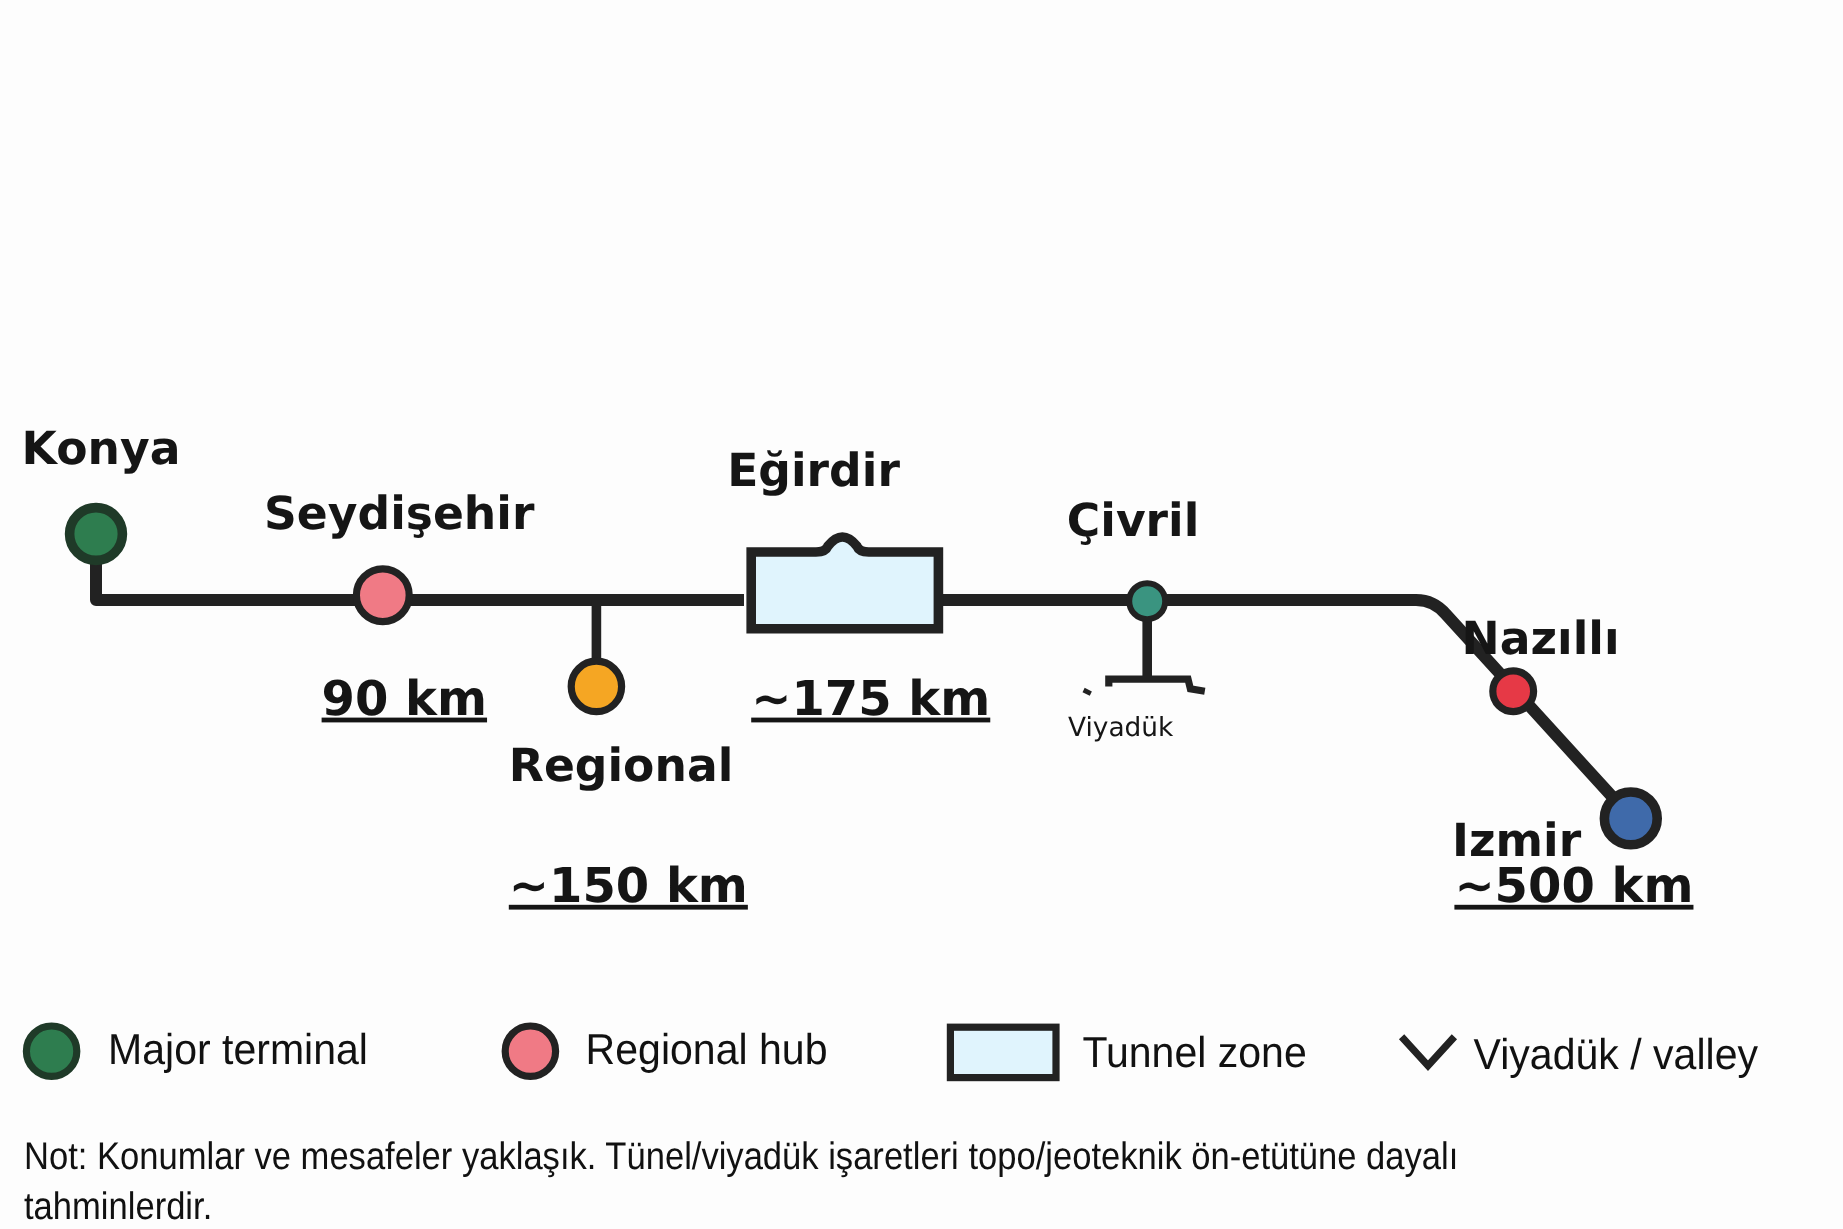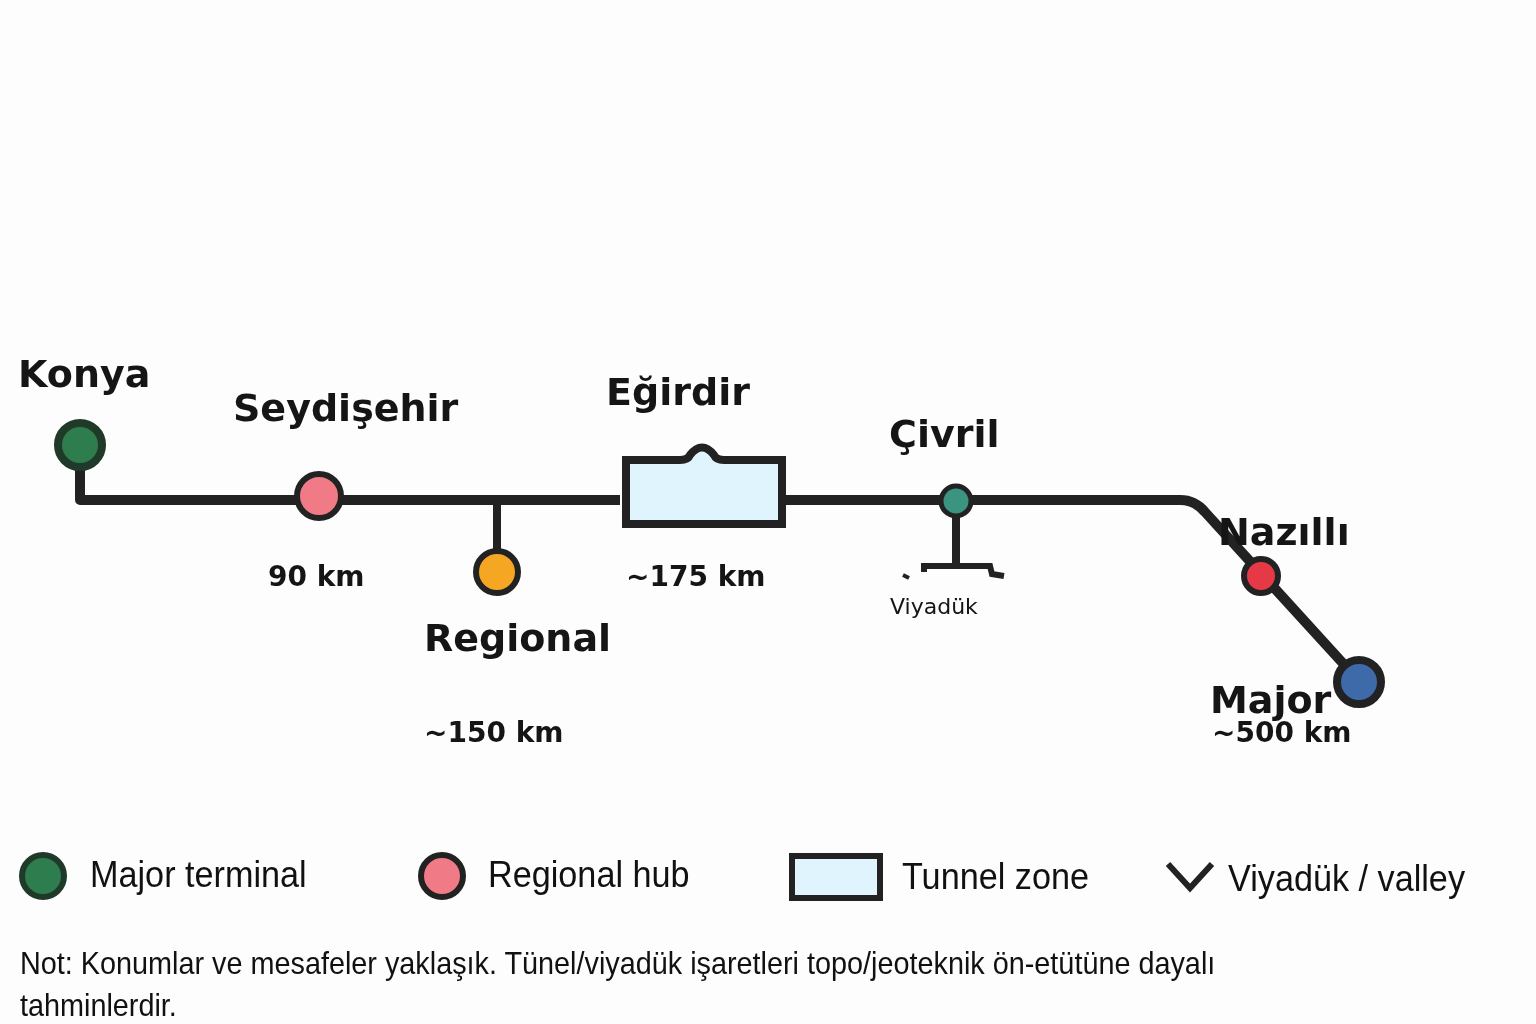--- a/index.html
+++ b/index.html
@@ -1,21 +1,21 @@
 <!DOCTYPE html>
 <html><head>
 <meta charset="utf-8">
 <style>
   html, body { margin: 0; padding: 0; background: #fdfdfd; }
   body { width: 1536px; height: 1024px; position: relative; overflow: hidden;
          font-family: "DejaVu Sans", sans-serif; color: #111; }
   svg.map { position: absolute; left: 0; top: 0; }
   .lbl { position: absolute; white-space: nowrap; font-weight: bold; color: #151515; }
   .city { font-size: 38px; }
-  .dist { font-size: 28px; }
+  .dist { font-size: 40px; text-decoration: underline; }
   .small { font-size: 22px; font-weight: normal; }
   .legend-text { position: absolute; font-size: 36px; font-family: "Liberation Sans", sans-serif; white-space: nowrap; transform: scaleX(0.95); transform-origin: left; }
   .note { position: absolute; left: 20px; top: 942px; width: 1420px; font-size: 32px; line-height: 42px;
           font-family: "Liberation Sans", sans-serif; transform: scaleX(0.9); transform-origin: left; }
 </style>
 </head>
 <body>
 
 <svg class="map" width="1536" height="1024" viewBox="0 0 1536 1024">
 
@@ -36,30 +36,30 @@
   <circle cx="1261" cy="576" r="17" fill="#e63946" stroke="#222" stroke-width="6"></circle>
   <circle cx="1359" cy="682" r="22" fill="#3f6aaa" stroke="#222" stroke-width="8"></circle>
 
   <circle cx="43" cy="876" r="21" fill="#2e7d4f" stroke="#1f3a28" stroke-width="6"></circle>
   <circle cx="442" cy="876" r="21" fill="#f07a85" stroke="#222" stroke-width="6"></circle>
   <rect x="792" y="856" width="88" height="42" fill="#e0f4fd" stroke="#222" stroke-width="6"></rect>
   <path d="M1168 864 L1190 888 L1212 864" fill="none" stroke="#222" stroke-width="6"></path>
 </svg>
 
 <div class="lbl city" style="left:18px;top:352px;">Konya</div>
-<div class="lbl city" style="left:220px;top:386px;margin-left:13px;">Seydişehir</div>
+<div class="lbl city" style="left:220px;top:406px;">Seydişehir</div>
 <div class="lbl dist" style="left:268px;top:560px;">90 km</div>
 <div class="lbl city" style="left:424px;top:616px;">Regional</div>
 <div class="lbl dist" style="left:424px;top:688px;margin-top:28px;">~150 km</div>
 <div class="lbl city" style="left:606px;top:370px;">Eğirdir</div>
 <div class="lbl dist" style="left:626px;top:560px;">~175 km</div>
 <div class="lbl city" style="left:889px;top:412px;">Çivril</div>
 <div class="lbl small" style="left:890px;top:594px;">Viyadük</div>
 <div class="lbl city" style="left:1218px;top:466px;margin-top:44px;">Nazıllı</div>
-<div class="lbl city" style="left:1210px;top:678px;">Major</div>
+<div class="lbl city" style="left:1210px;top:678px;">Izmir</div>
 <div class="lbl dist" style="left:1212px;top:716px;">~500 km</div>
 
 <div class="legend-text" style="left:90px;top:854px;">Major terminal</div>
 <div class="legend-text" style="left:488px;top:854px;">Regional hub</div>
 <div class="legend-text" style="left:902px;top:856px;">Tunnel zone</div>
 <div class="legend-text" style="left:1228px;top:858px;">Viyadük / valley</div>
 
 <div class="note">Not: Konumlar ve mesafeler yaklaşık. Tünel/viyadük işaretleri topo/jeoteknik ön-etütüne dayalı tahminlerdir.</div>
 
 </body></html>

